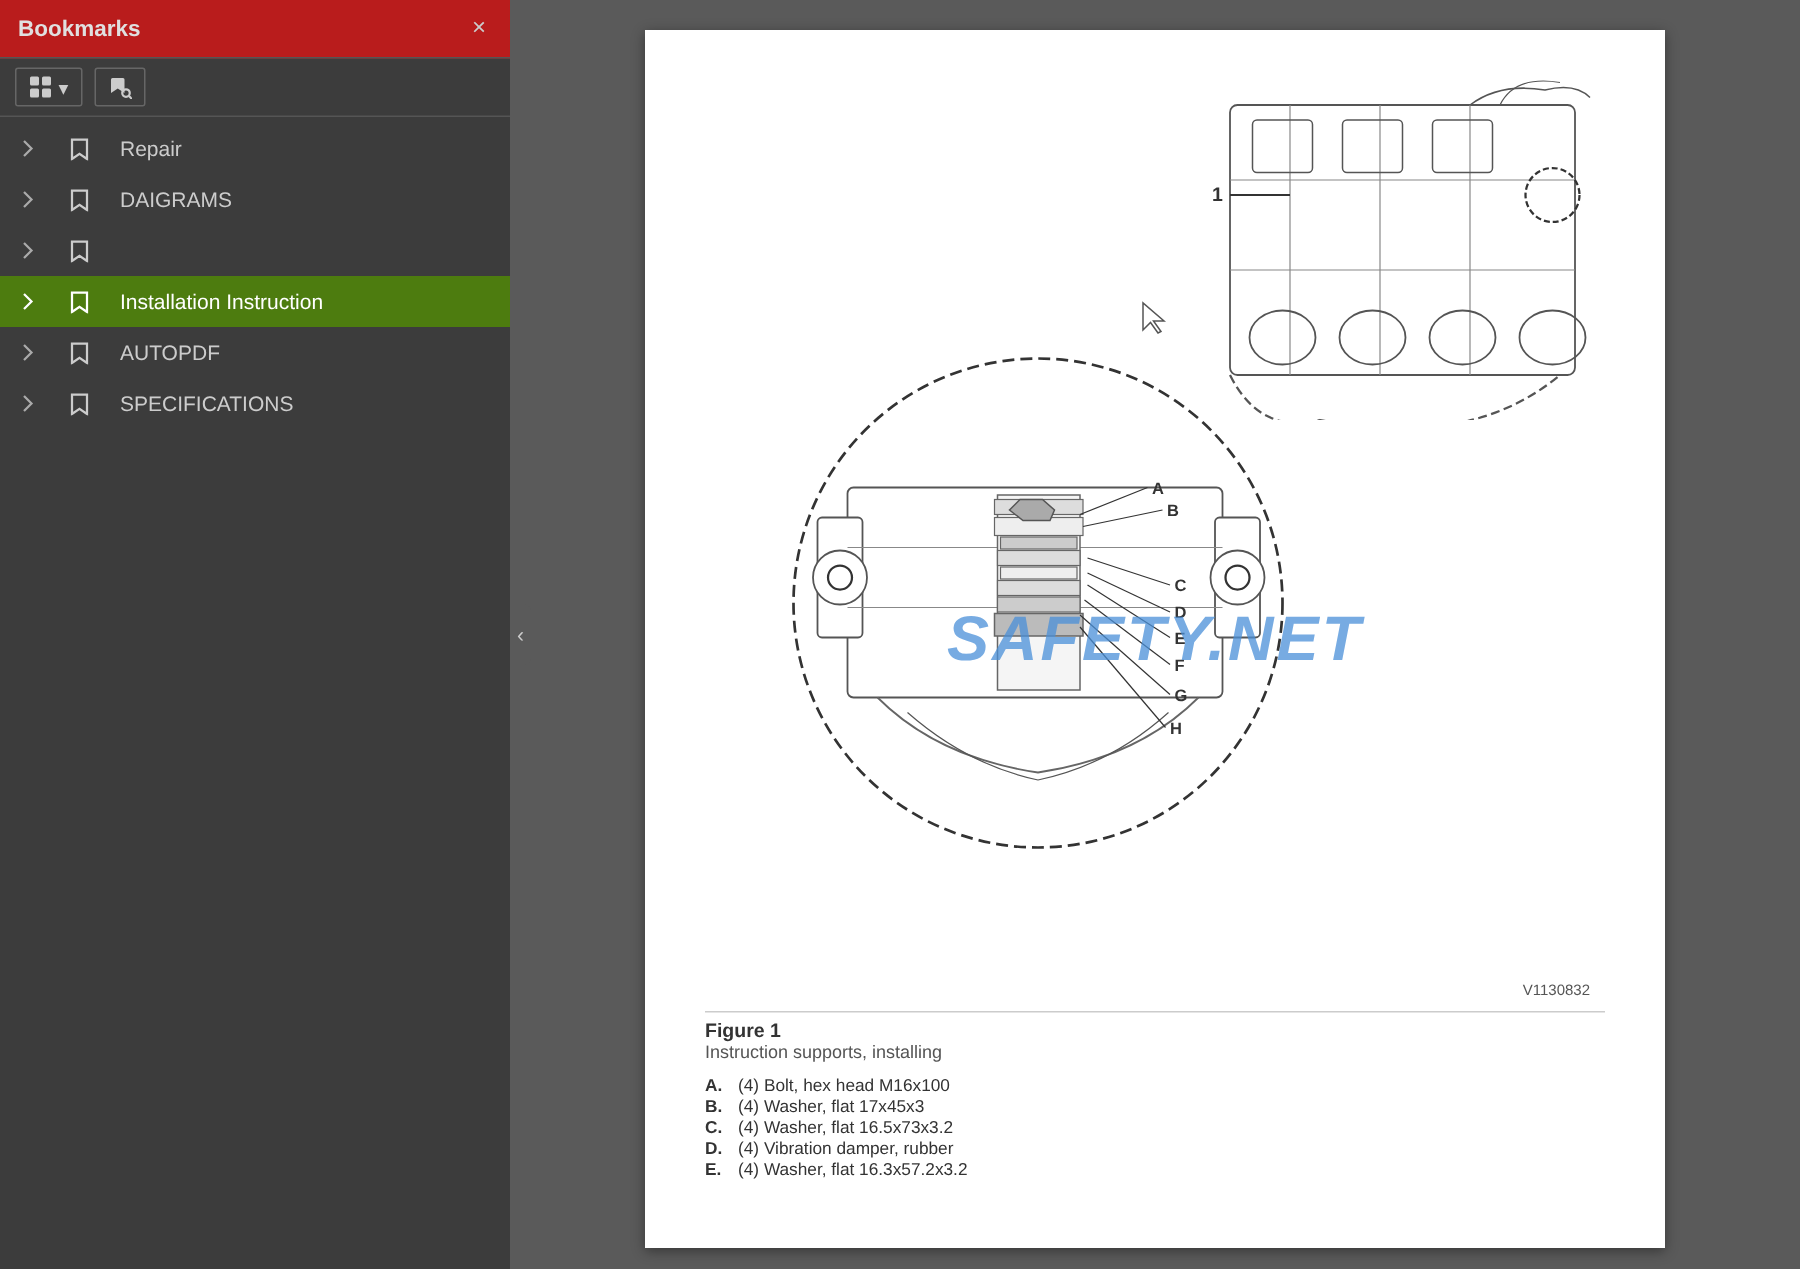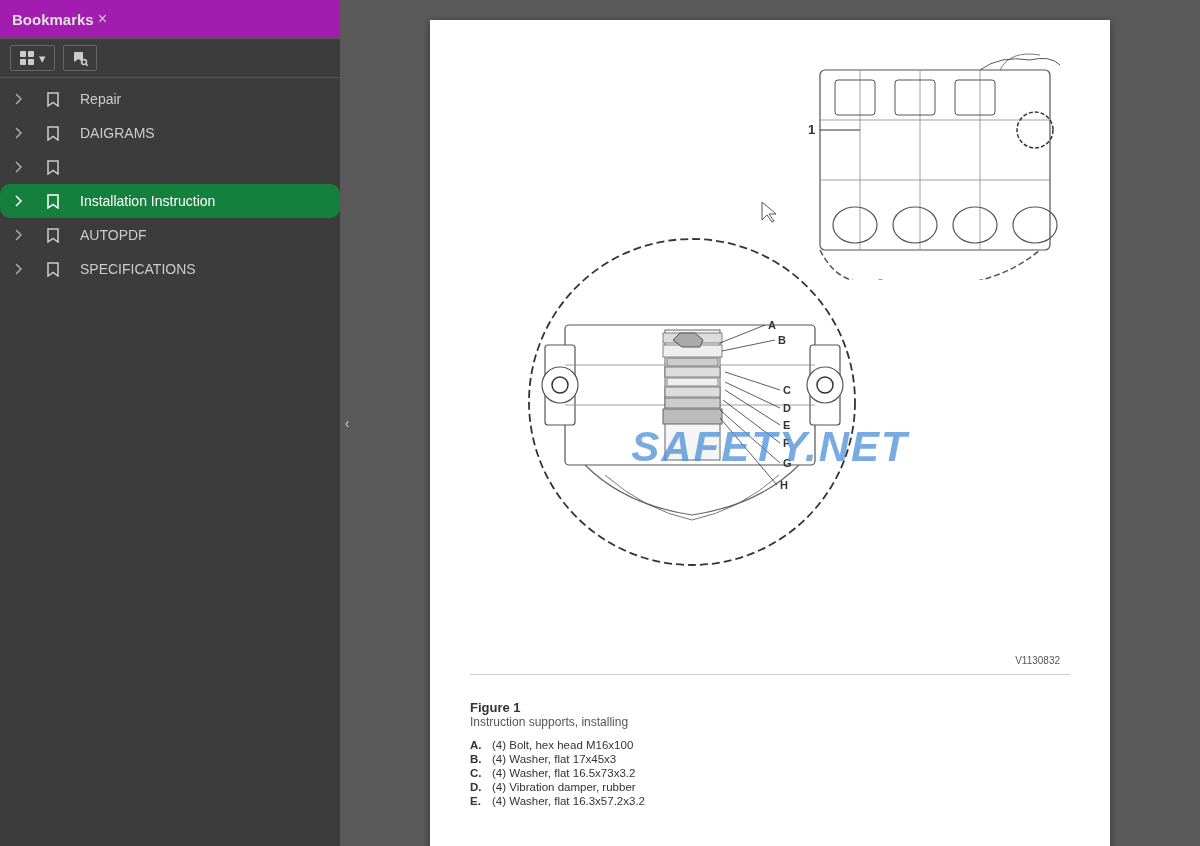--- a/index.html
+++ b/index.html
@@ -20,22 +20,23 @@
       display: flex;
       flex-direction: column;
       height: 100%;
       color: #ccc;
       position: relative;
     }
 
     .sidebar-header {
       display: flex;
       align-items: center;
+      justify-content: space-between;
       padding: 8px 12px;
-      background: #a21caf;
+      background: #b91c1c;
       border-bottom: 1px solid #555;
     }
 
     .sidebar-title {
       font-size: 15px;
       font-weight: 600;
       color: #e0e0e0;
     }
 
     .close-btn {
@@ -85,23 +86,22 @@
       align-items: center;
       padding: 9px 12px;
       cursor: pointer;
       color: #ccc;
       font-size: 14px;
       gap: 20px;
       user-select: none;
     }
 
     .nav-item.active {
-      background: #15803d;
+      background: #4d7c0f;
       color: #fff;
-      border-radius: 10px;
     }
 
     .nav-chevron {
       width: 14px;
       height: 14px;
       color: #aaa;
       flex-shrink: 0;
     }
 
     .nav-item.active .nav-chevron {
@@ -189,21 +189,21 @@
       margin-bottom: 10px;
     }
 
     .figure-area {
       width: 100%;
       height: 620px;
       position: relative;
     }
 
     .figure-caption-area {
-      padding: 25px 0;
+      padding: 4px 0;
       border-top: 1px solid #ccc;
       margin-top: 4px;
     }
 
     .figure-caption-title {
       font-size: 13px;
       font-weight: bold;
       color: #333;
     }
 

